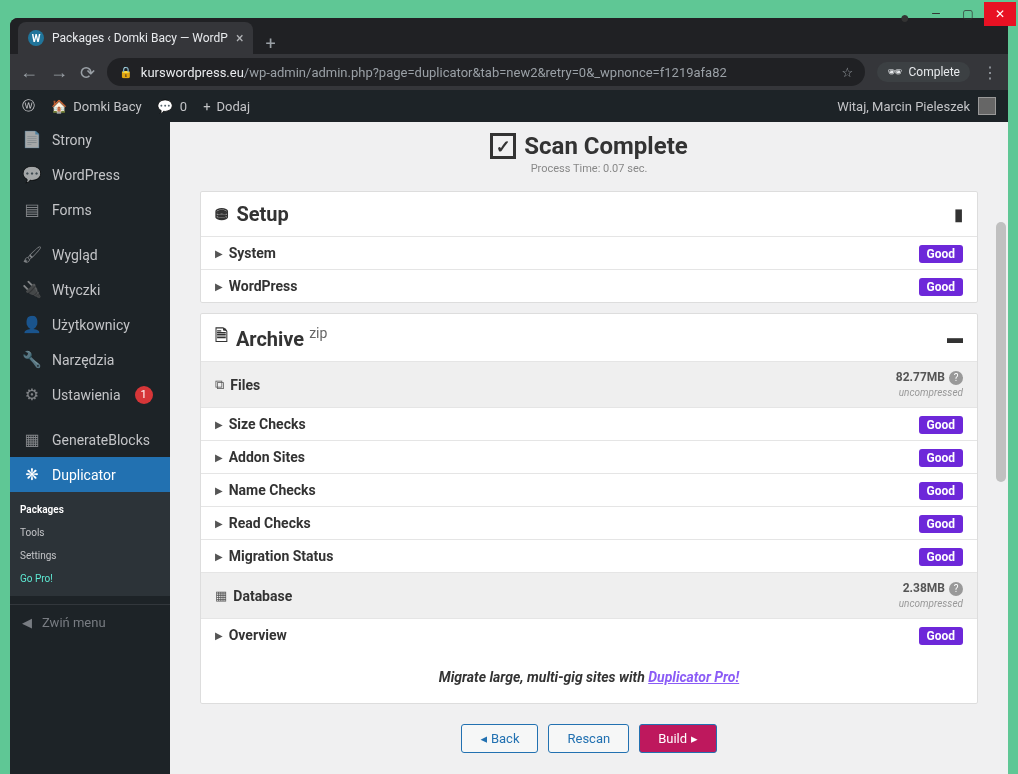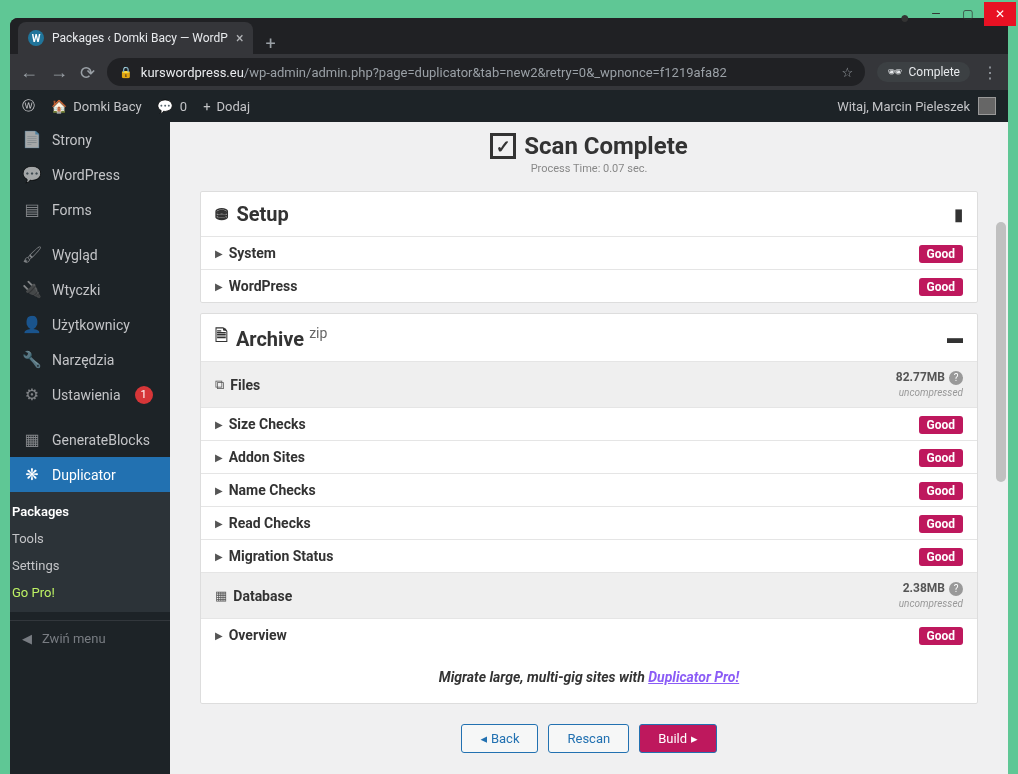--- a/index.html
+++ b/index.html
@@ -28,42 +28,42 @@
 .wpab-item{display:flex;align-items:center;gap:6px;cursor:pointer}
 .avatar{width:18px;height:18px;background:#666;border:1px solid #999}
 .mainrow{flex:1;display:flex;background:#f0f0f1;overflow:hidden}
 .sidebar{width:160px;background:#1d2327;color:#c3c4c7;font-size:14px;overflow-y:auto}
 .menu-item{padding:8px 12px;display:flex;align-items:center;gap:10px;cursor:pointer}
 .menu-item.active{background:#2271b1;color:#fff}
 .menu-item .icon{width:20px;text-align:center;font-size:16px;opacity:0.6}
 .menu-item.active .icon{opacity:1}
 .menu-separator{height:10px}
 .submenu{background:#2c3338;padding:6px 0}
-.submenu-item{padding:6px 2px;font-size:13px;cursor:pointer;color:#c3c4c7}
+.submenu-item{padding:6px 10px;font-size:10px;cursor:pointer;color:#c3c4c7}
 .submenu-item.active{color:#fff;font-weight:600}
-.submenu-item.gopro{color:#bef264}
+.submenu-item.gopro{color:#5eead4}
 .badge{background:#d63638;color:#fff;border-radius:9px;min-width:18px;height:18px;display:inline-flex;align-items:center;justify-content:center;font-size:11px;padding:0 5px;margin-left:4px}
 .collapse-menu{padding:10px 12px;display:flex;align-items:center;gap:10px;font-size:13px;color:#787c82;border-top:1px solid #32373c;margin-top:8px}
 .content{flex:1;padding:0;overflow-y:auto;position:relative}
 .scan-header{text-align:center;padding:10px 0 6px}
 .scan-title{font-size:24px;font-weight:bold;color:#333;display:inline-flex;align-items:center;gap:8px}
 .scan-check{width:26px;height:26px;border:3px solid #333;display:inline-flex;align-items:center;justify-content:center;font-size:18px;font-weight:bold}
 .process-time{font-size:11px;color:#888;margin-top:2px}
 .panel{background:#fff;border:1px solid #ddd;margin:10px 30px;border-radius:2px}
 .section-header{padding:10px 14px;display:flex;align-items:center;gap:8px;font-size:20px;font-weight:bold;color:#333}
 .section-header .hicon{font-size:16px}
 .section-header .sup{font-size:14px;font-weight:normal;vertical-align:super;color:#666}
 .section-header .righticon{margin-left:auto;font-size:16px}
 .scan-row{border-top:1px solid #e5e5e5;padding:8px 14px;display:flex;align-items:center;font-size:14px;cursor:pointer}
 .scan-row.gray{background:#efefef}
 .scan-row .arrow{font-size:10px;margin-right:6px;color:#555}
 .scan-row .label{font-weight:bold;color:#333}
 .scan-row .rowicon{margin-right:6px;color:#555;font-size:13px}
 .scan-row .status{margin-left:auto}
-.good-badge{background:#be185d;color:#fff;padding:2px 8px;border-radius:3px;font-size:12px;font-weight:bold}
+.good-badge{background:#6d28d9;color:#fff;padding:2px 8px;border-radius:3px;font-size:12px;font-weight:bold}
 .row-meta{margin-left:auto;text-align:right;font-size:12px;color:#666}
 .row-meta .size{font-weight:bold;color:#555}
 .row-meta .unc{font-style:italic;font-size:10px;color:#999}
 .helpicon{display:inline-block;width:14px;height:14px;background:#999;color:#fff;border-radius:50%;font-size:10px;text-align:center;line-height:14px;margin-left:4px}
 .promo{text-align:center;padding:18px;font-style:italic;font-weight:bold;font-size:14px;color:#333}
 .promo a{color:#8b5cf6;text-decoration:underline}
 .footer-btns{display:flex;justify-content:center;gap:10px;padding:10px 0 0}
 .btn{padding:6px 18px;border:1px solid #2271b1;background:#f6f7f7;color:#2271b1;border-radius:3px;font-size:13px;cursor:pointer;display:flex;align-items:center;gap:4px}
 .btn.primary{background:#be185d;color:#fff}
 .scrollind{position:absolute;right:2px;top:100px;width:10px;height:260px;background:#c0c0c0;border-radius:5px}

